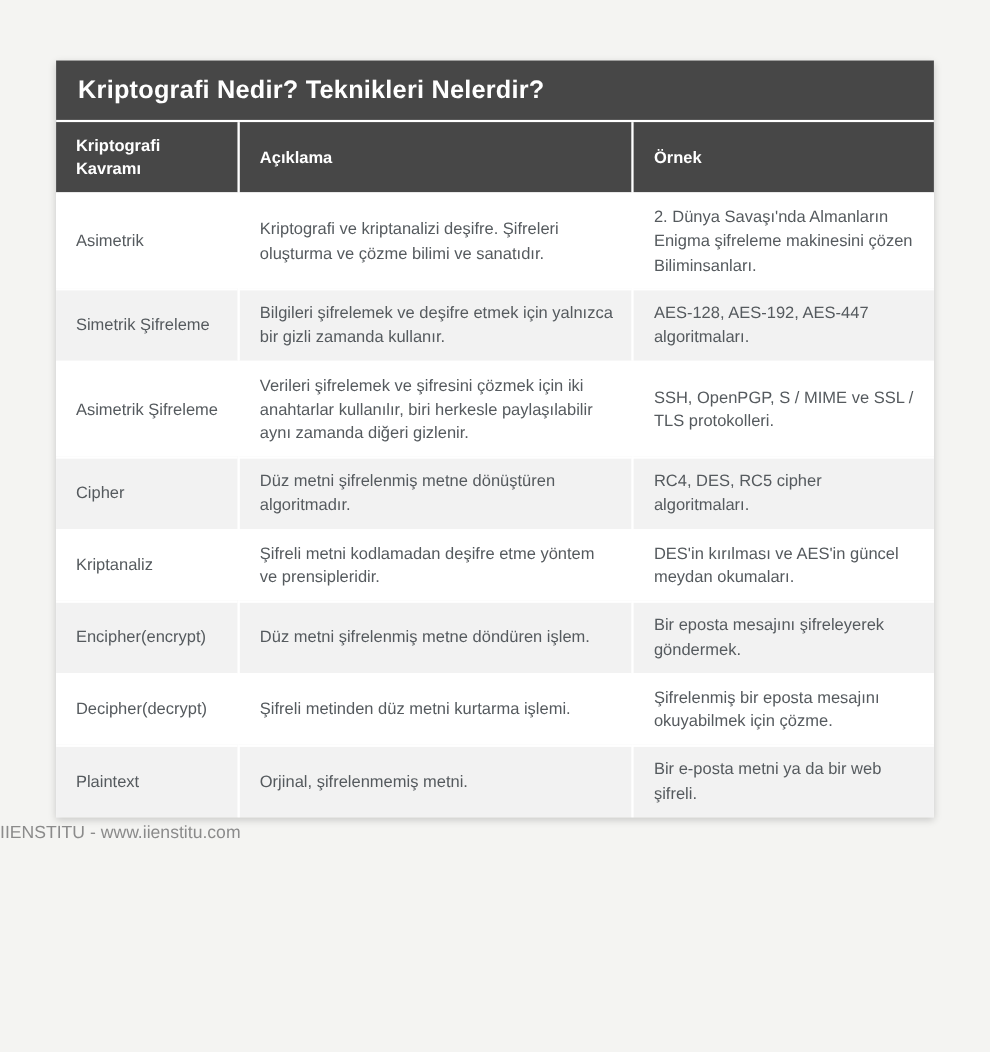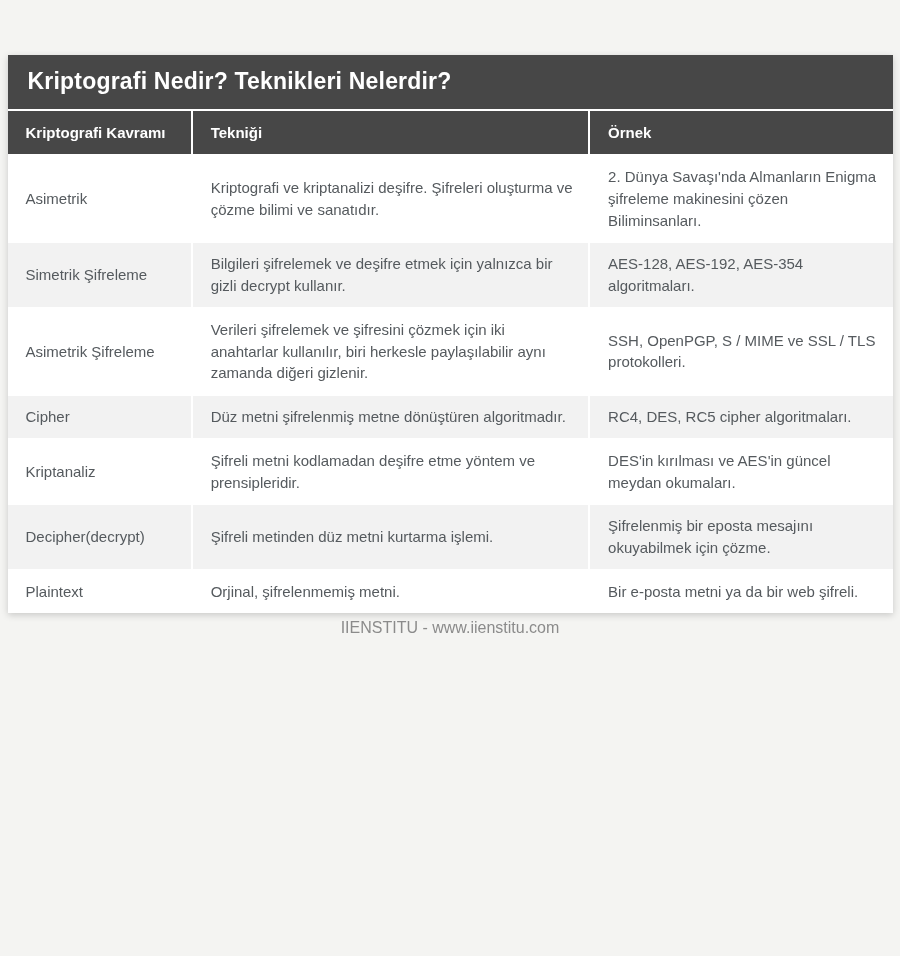--- a/index.html
+++ b/index.html
@@ -8,21 +8,21 @@
   }
   body {
     width: 900px;
     height: 956px;
     background: #f4f4f2;
     font-family: "Liberation Sans", "DejaVu Sans", sans-serif;
     color: #555a5e;
     -webkit-font-smoothing: antialiased;
   }
   .card {
-    width: 885px;
+    width: 798px;
     margin: 55px auto 0;
     box-shadow: 0 2px 7px rgba(0,0,0,0.18);
     background: #ffffff;
   }
   .card-title {
     background: #474747;
     color: #ffffff;
     font-size: 23px;
     font-weight: bold;
     padding: 13px 20px 14px 20px;
@@ -58,70 +58,75 @@
     vertical-align: middle;
     padding: 10px 14px 10px 18px;
     background: #ffffff;
     border-top: 2px solid #ffffff;
     word-wrap: break-word;
   }
   .crypto-table tbody tr:nth-child(even) td {
     background: #f2f2f2;
   }
   .site-footer {
-    text-align: center;
+    text-align: left;
     color: #8b8b8b;
     font-size: 16px;
     padding: 6px 0 0 0;
   }
 </style>
 </head>
 <body>
 
 <div class="card">
   <div class="card-title">Kriptografi Nedir? Teknikleri Nelerdir?</div>
 
   <table class="crypto-table">
     <colgroup>
       <col class="c1">
         <col class="c2">
         <col class="c3">
     </colgroup>
     <thead>
       <tr>
         <th>Kriptografi Kavramı</th>
-        <th>Tekniği</th>
+        <th>Açıklama</th>
         <th>Örnek</th>
       </tr>
     </thead>
     <tbody>
       <tr>
         <td>Asimetrik</td>
         <td>Kriptografi ve kriptanalizi deşifre. Şifreleri oluşturma ve çözme bilimi ve sanatıdır.</td>
         <td>2. Dünya Savaşı'nda Almanların Enigma şifreleme makinesini çözen Biliminsanları.</td>
       </tr>
       <tr>
         <td>Simetrik Şifreleme</td>
-        <td>Bilgileri şifrelemek ve deşifre etmek için yalnızca bir gizli decrypt kullanır.</td>
-        <td>AES-128, AES-192, AES-354 algoritmaları.</td>
+        <td>Bilgileri şifrelemek ve deşifre etmek için yalnızca bir gizli zamanda kullanır.</td>
+        <td>AES-128, AES-192, AES-447 algoritmaları.</td>
       </tr>
       <tr>
         <td>Asimetrik Şifreleme</td>
         <td>Verileri şifrelemek ve şifresini çözmek için iki anahtarlar kullanılır, biri herkesle paylaşılabilir aynı zamanda diğeri gizlenir.</td>
         <td>SSH, OpenPGP, S / MIME ve SSL / TLS protokolleri.</td>
       </tr>
       <tr>
         <td>Cipher</td>
         <td>Düz metni şifrelenmiş metne dönüştüren algoritmadır.</td>
         <td>RC4, DES, RC5 cipher algoritmaları.</td>
       </tr>
       <tr>
         <td>Kriptanaliz</td>
         <td>Şifreli metni kodlamadan deşifre etme yöntem ve prensipleridir.</td>
         <td>DES'in kırılması ve AES'in güncel meydan okumaları.</td>
+      </tr>
+      <tr>
+        <td>Encipher(encrypt)</td>
+        <td>Düz metni şifrelenmiş metne döndüren işlem.</td>
+        <td>Bir eposta mesajını şifreleyerek göndermek.</td>
       </tr>
       <tr>
         <td>Decipher(decrypt)</td>
         <td>Şifreli metinden düz metni kurtarma işlemi.</td>
         <td>Şifrelenmiş bir eposta mesajını okuyabilmek için çözme.</td>
       </tr>
       <tr>
         <td>Plaintext</td>
         <td>Orjinal, şifrelenmemiş metni.</td>
         <td>Bir e-posta metni ya da bir web şifreli.</td>

